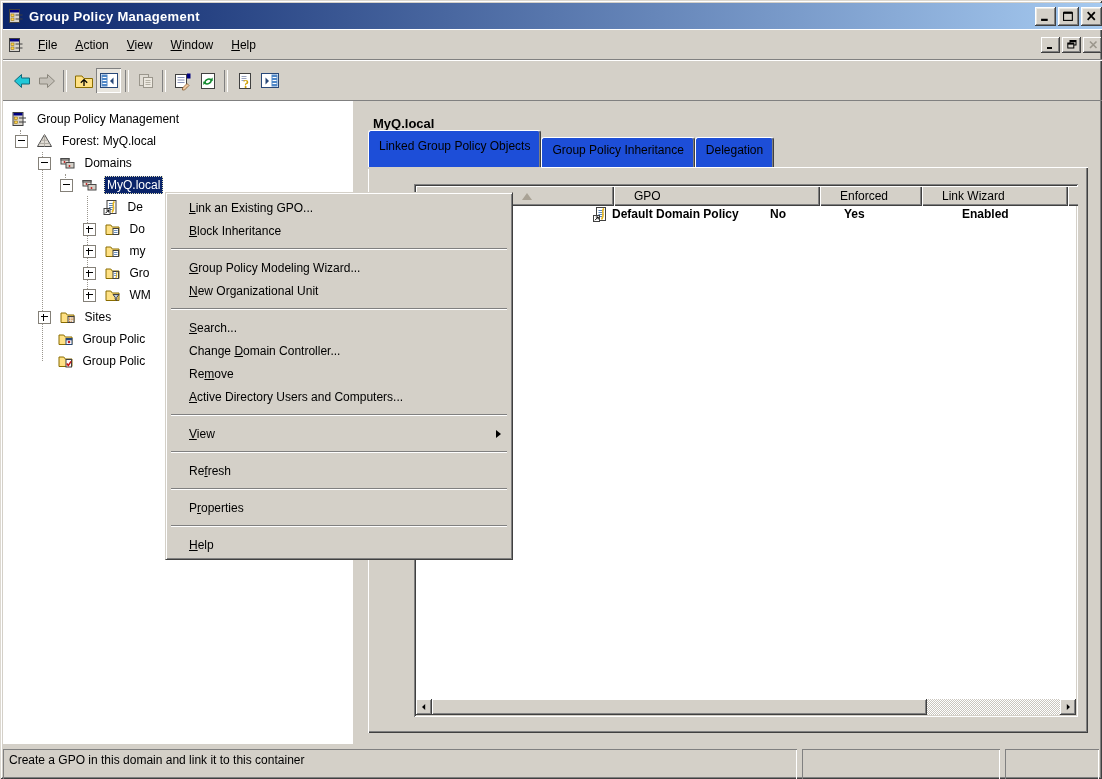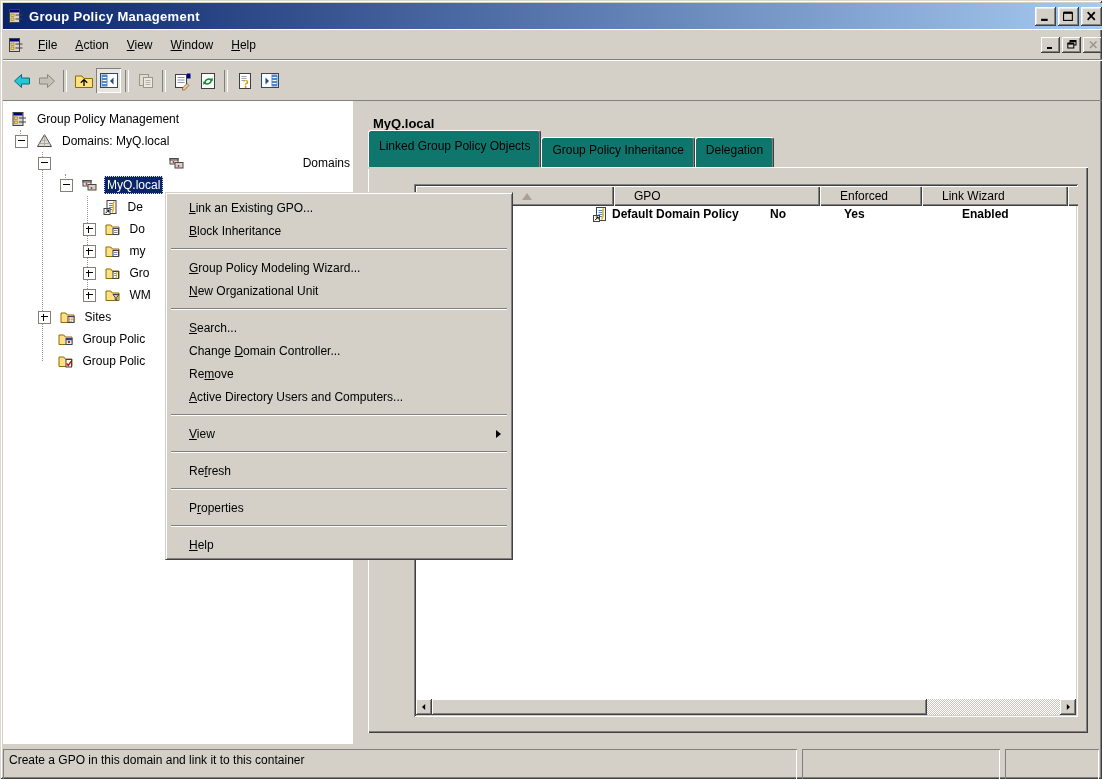--- a/index.html
+++ b/index.html
@@ -46,21 +46,21 @@
   .exp-box{background:#fff;border:1px solid #848078;}
   .exp-h{position:absolute;left:2px;right:2px;top:4px;height:1px;background:#000;}
   .exp-v{position:absolute;top:2px;bottom:2px;left:4px;width:1px;background:#000;}
   .tree-ic{width:17px;height:16px;margin-right:6px;flex:none;}
   .tree-label{padding:2px 3px;}
   .tree-label.selected{background:var(--sel,#0A246A);color:#fff;outline:1px dotted #e6e2b8;outline-offset:-1px;}
   .tree-spine{position:absolute;width:0;border-left:1px dotted #9a968e;}
   
   .pane-title{position:absolute;left:13px;top:15px;font-weight:bold;font-size:13px;}
   #tabs{position:absolute;left:8px;top:38px;height:28px;display:flex;align-items:flex-end;z-index:2;}
-  .tab{height:24px;padding:5px 10px 0;background:#0f766e;border:1px solid;white-space:nowrap;
+  .tab{height:24px;padding:5px 10px 0;background:#1d4ed8;border:1px solid;white-space:nowrap;
     border-color:#fff #404040 #D4D0C8 #fff;border-bottom:none;border-radius:3px 3px 0 0;
     box-shadow:inset -1px 0 0 #808080;position:relative;}
   .tab.active{height:28px;padding-top:8px;z-index:3;box-shadow:inset -1px 0 0 #808080,0 2px 0 #D4D0C8;}
   .tab-page{position:absolute;left:8px;top:66px;width:720px;height:566px;background:#D4D0C8;z-index:1;
     box-shadow:inset 1px 1px 0 #fff,inset -1px -1px 0 #404040,inset -2px -2px 0 #808080;}
   
   .listview{position:absolute;left:46px;top:17px;width:664px;height:533px;background:#fff;overflow:hidden;
     box-shadow:inset 1px 1px 0 #808080,inset -1px -1px 0 #fff,inset 2px 2px 0 #404040,inset -2px -2px 0 #D4D0C8;}
   #lv-header{position:absolute;left:2px;top:2px;height:18px;display:flex;}
   .lv-col{height:18px;background:#D4D0C8;flex:none;overflow:hidden;white-space:nowrap;
@@ -256,23 +256,23 @@
             <span class="tree-label">Group Policy Management</span>
           </div>
           <div class="tree-row" style="padding-left: 12px;">
             <span class="exp-slot exp-box">
               <span class="exp-h"></span>
             </span>
             <span class="tree-ic"><svg xmlns="http://www.w3.org/2000/svg" viewBox="0 0 16 16" width="100%" height="100%">
                 <path d="M8 1.5 L15 13.5 H1 Z" fill="#e0dcd4" stroke="#484848"></path>
                 <path d="M8 1.5 V13.5 M4.7 7.2 L11.3 7.2 M3 10.5 L13 10.5" stroke="#b0aca4" fill="none"></path>
               </svg></span>
-            <span class="tree-label">Domains: MyQ.local</span>
-          </div>
-          <div class="tree-row" style="padding-left: 34.5px; justify-content: space-between;">
+            <span class="tree-label">Forest: MyQ.local</span>
+          </div>
+          <div class="tree-row" style="padding-left: 34.5px;">
             <span class="exp-slot exp-box">
               <span class="exp-h"></span>
             </span>
             <span class="tree-ic"><svg xmlns="http://www.w3.org/2000/svg" viewBox="0 0 16 16" width="100%" height="100%">
                 <rect x="1.5" y="3.5" width="8" height="5.5" fill="#e8e4dc" stroke="#484848"></rect>
                 <rect x="1.5" y="3.5" width="8" height="1.5" fill="#c8c4bc" stroke="#484848"></rect>
                 <rect x="6.5" y="7.5" width="8" height="5.5" fill="#d4d0c8" stroke="#484848"></rect>
                 <circle cx="5" cy="7" r="0.9" fill="#c02020"></circle>
                 <circle cx="10" cy="11" r="0.9" fill="#c02020"></circle>
               </svg></span>

